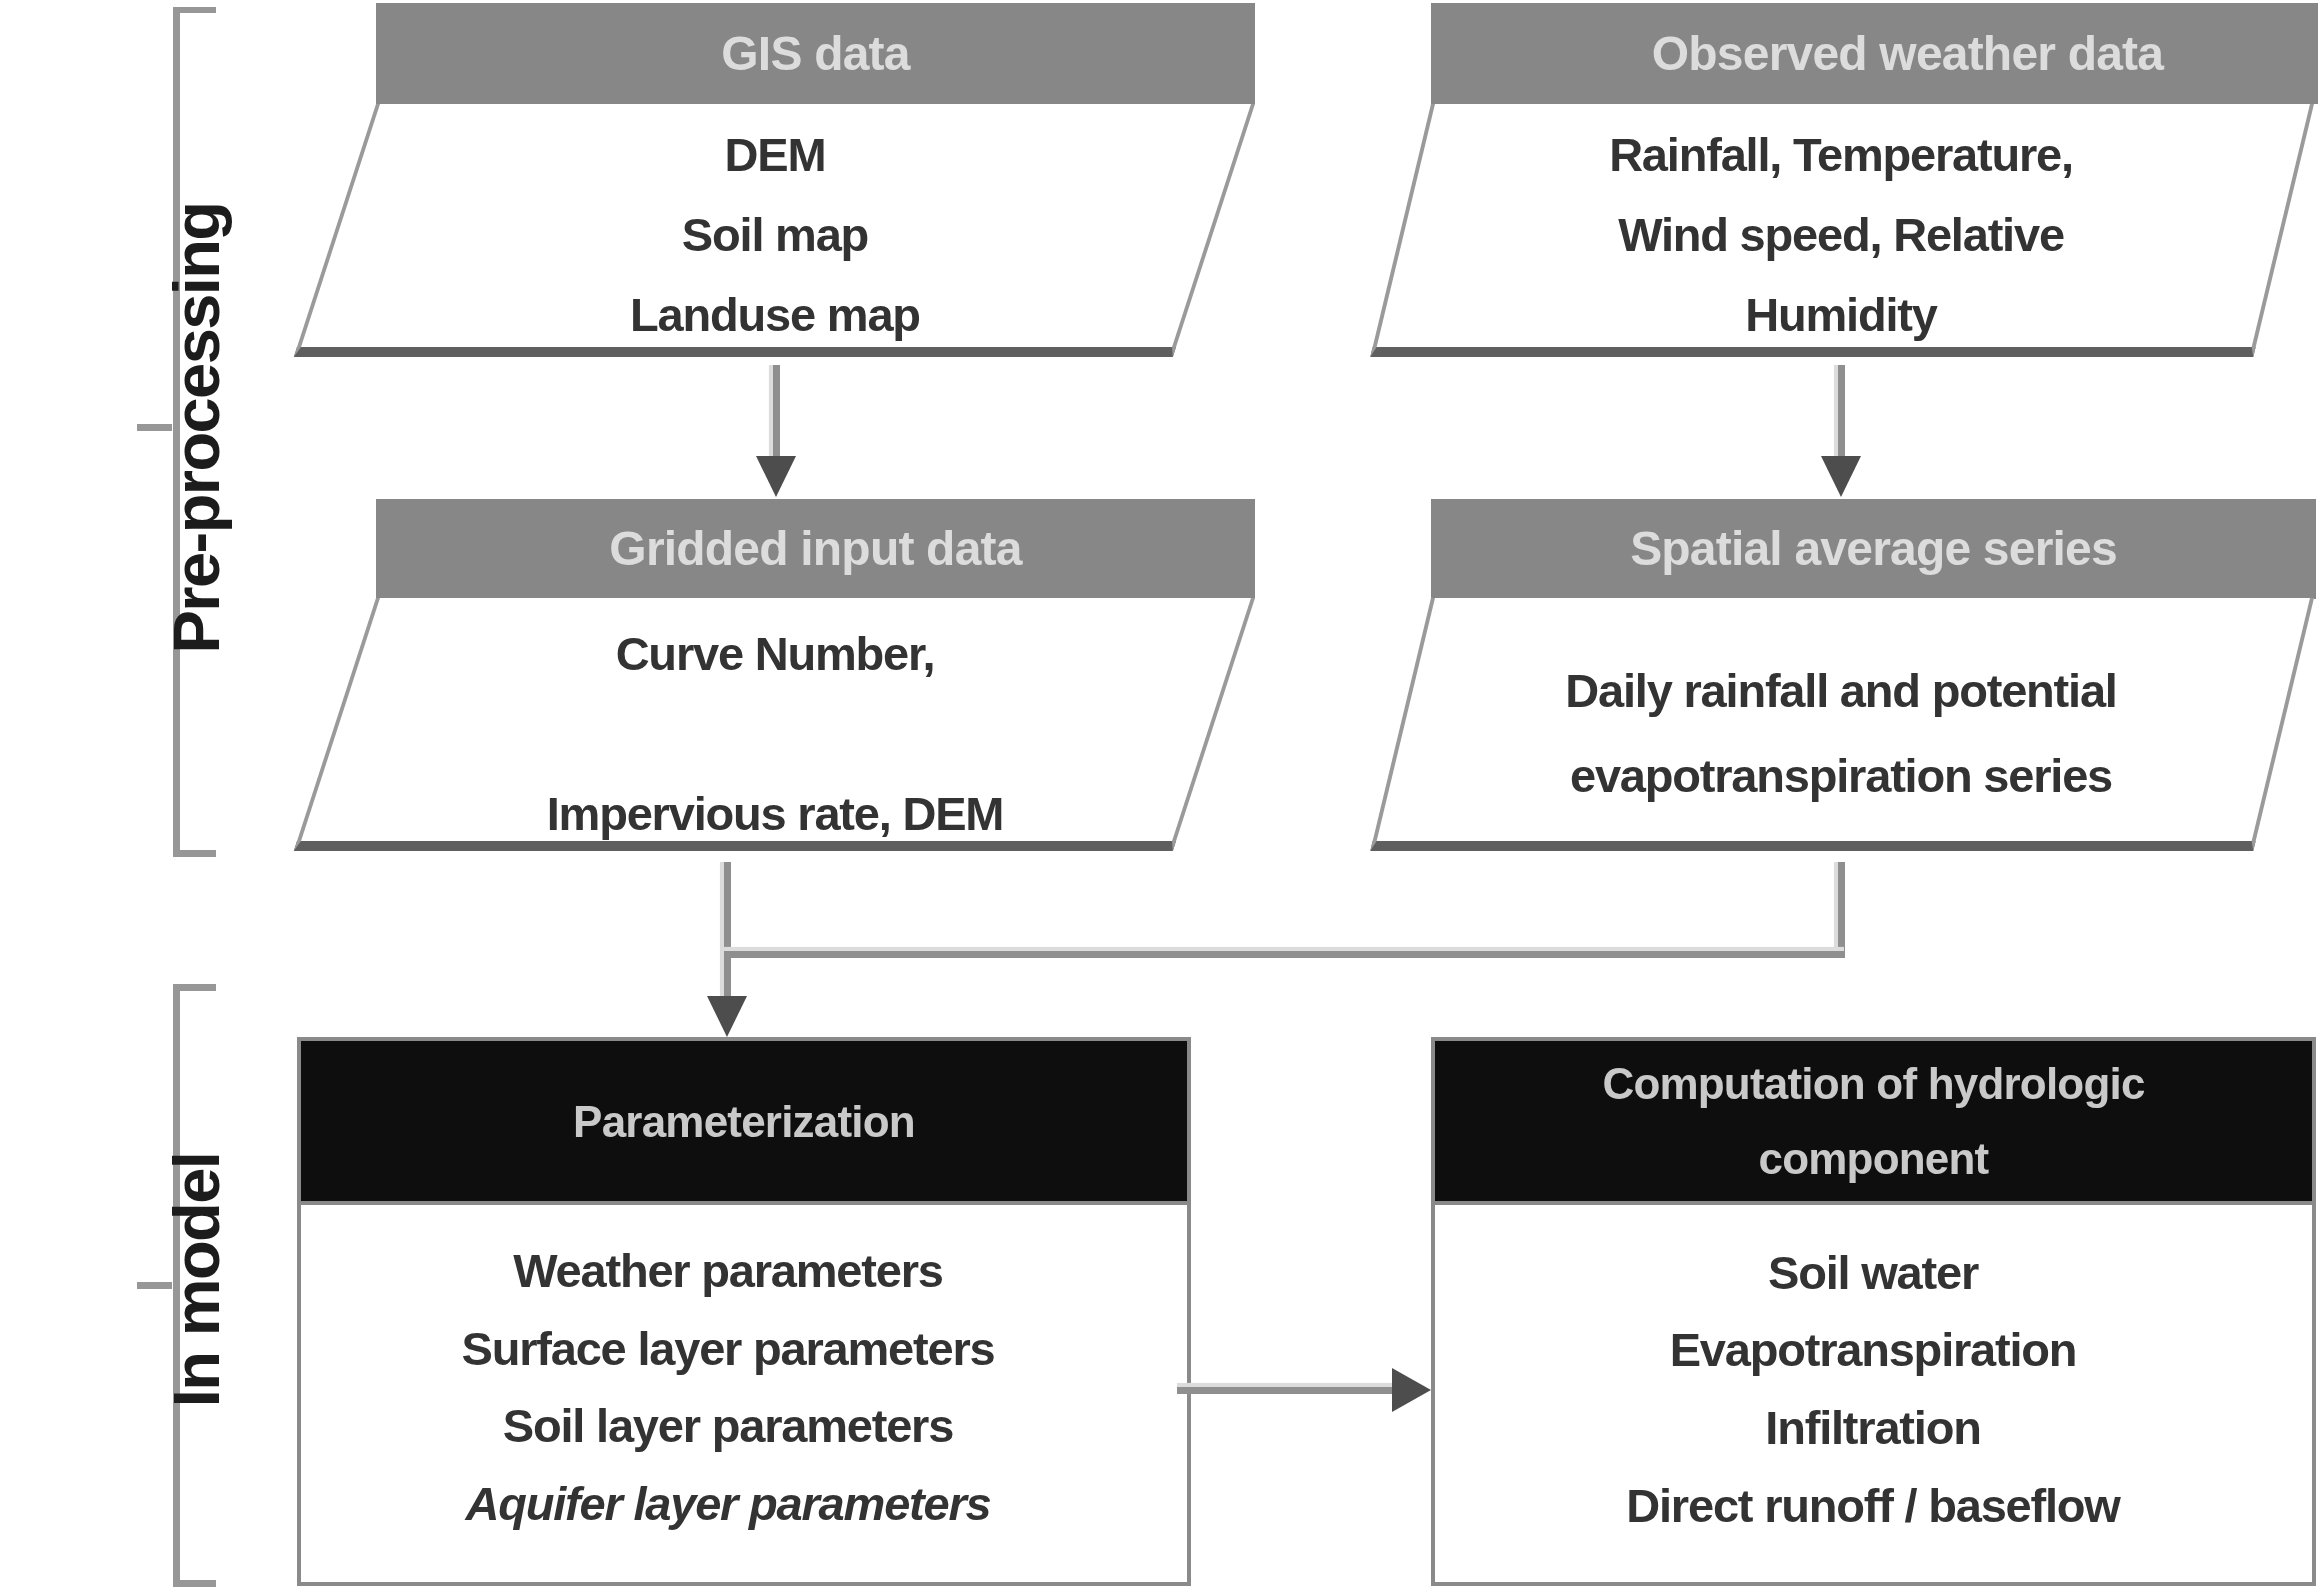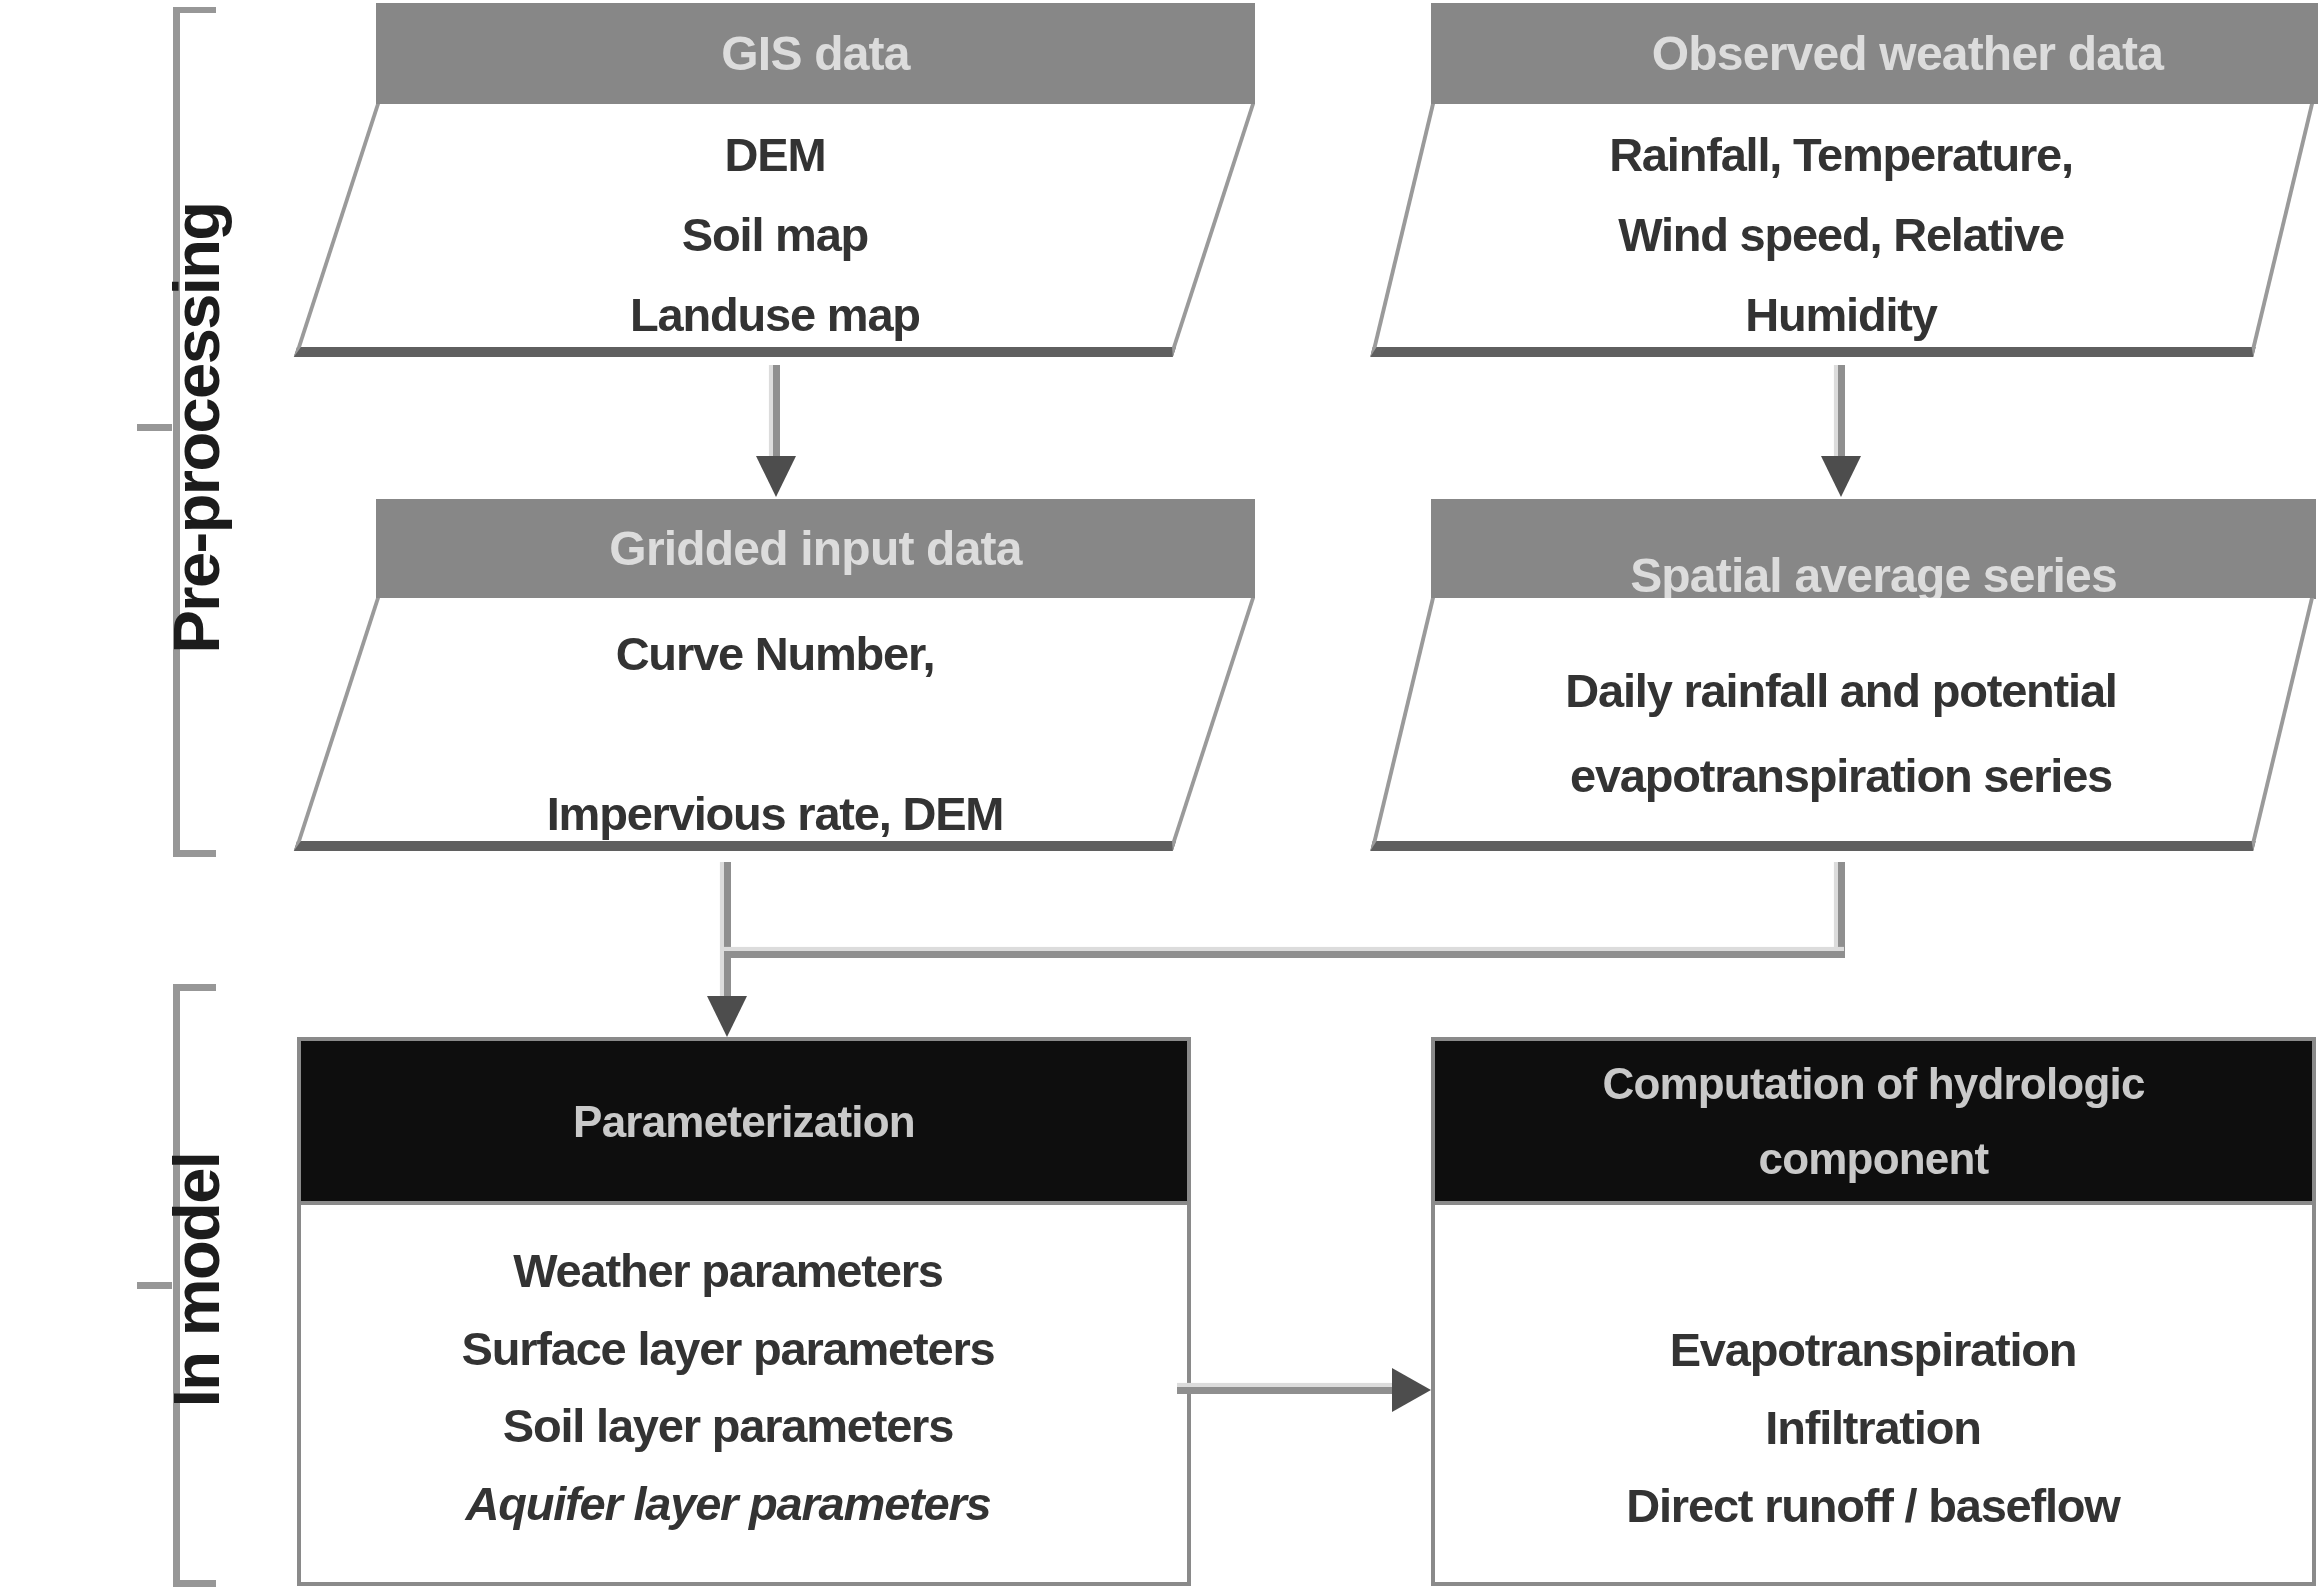--- a/index.html
+++ b/index.html
@@ -95,21 +95,21 @@
   <div class="vline" style="left:1838px;top:365px;height:94px;"></div>
   <div class="ah-down" style="left:1821px;top:456px;"></div>
 
   <div class="hdr" style="left:376px;top:499px;width:879px;height:100px;">
     <span>Gridded input data</span>
   </div>
   <div class="para skew-big" style="left:376px;top:598px;width:879px;height:253px;"></div>
   <div class="tline" style="left:775px;top:615px;">Curve Number,</div>
   <div class="tline" style="left:775px;top:775px;">Impervious rate, DEM</div>
 
-  <div class="hdr" style="left:1431px;top:499px;width:885px;height:100px;align-items:flex-end;">
+  <div class="hdr" style="left:1431px;top:499px;width:885px;height:100px;">
     <span>Spatial average series</span>
   </div>
   <div class="para skew-small" style="left:1431px;top:598px;width:883px;height:253px;"></div>
   <div class="tline" style="left:1841px;top:652px;">Daily rainfall and potential</div>
   <div class="tline" style="left:1841px;top:737px;">evapotranspiration series</div>
 
   <div class="vline" style="left:724px;top:862px;height:137px;"></div>
   <div class="vline" style="left:1838px;top:862px;height:96px;"></div>
   <div class="hline" style="left:724px;top:951px;width:1120px;"></div>
   <div class="ah-down" style="left:707px;top:996px;"></div>
@@ -126,18 +126,19 @@
 
   <div class="hline" style="left:1177px;top:1387px;width:217px;"></div>
   <div class="ah-right" style="left:1392px;top:1368px;"></div>
 
   <div class="modelbox" style="left:1431px;top:1037px;width:885px;height:549px;">
     <div class="bhdr">
       <span>Computation of hydrologic</span>
       <span>component</span>
     </div>
   </div>
+  <div class="tline" style="left:1873px;top:1234px;">Soil water</div>
   <div class="tline" style="left:1873px;top:1311px;">Evapotranspiration</div>
   <div class="tline" style="left:1873px;top:1389px;">Infiltration</div>
   <div class="tline" style="left:1873px;top:1467px;">Direct runoff / baseflow</div>
 
 </div>
 
 
 </body></html>

